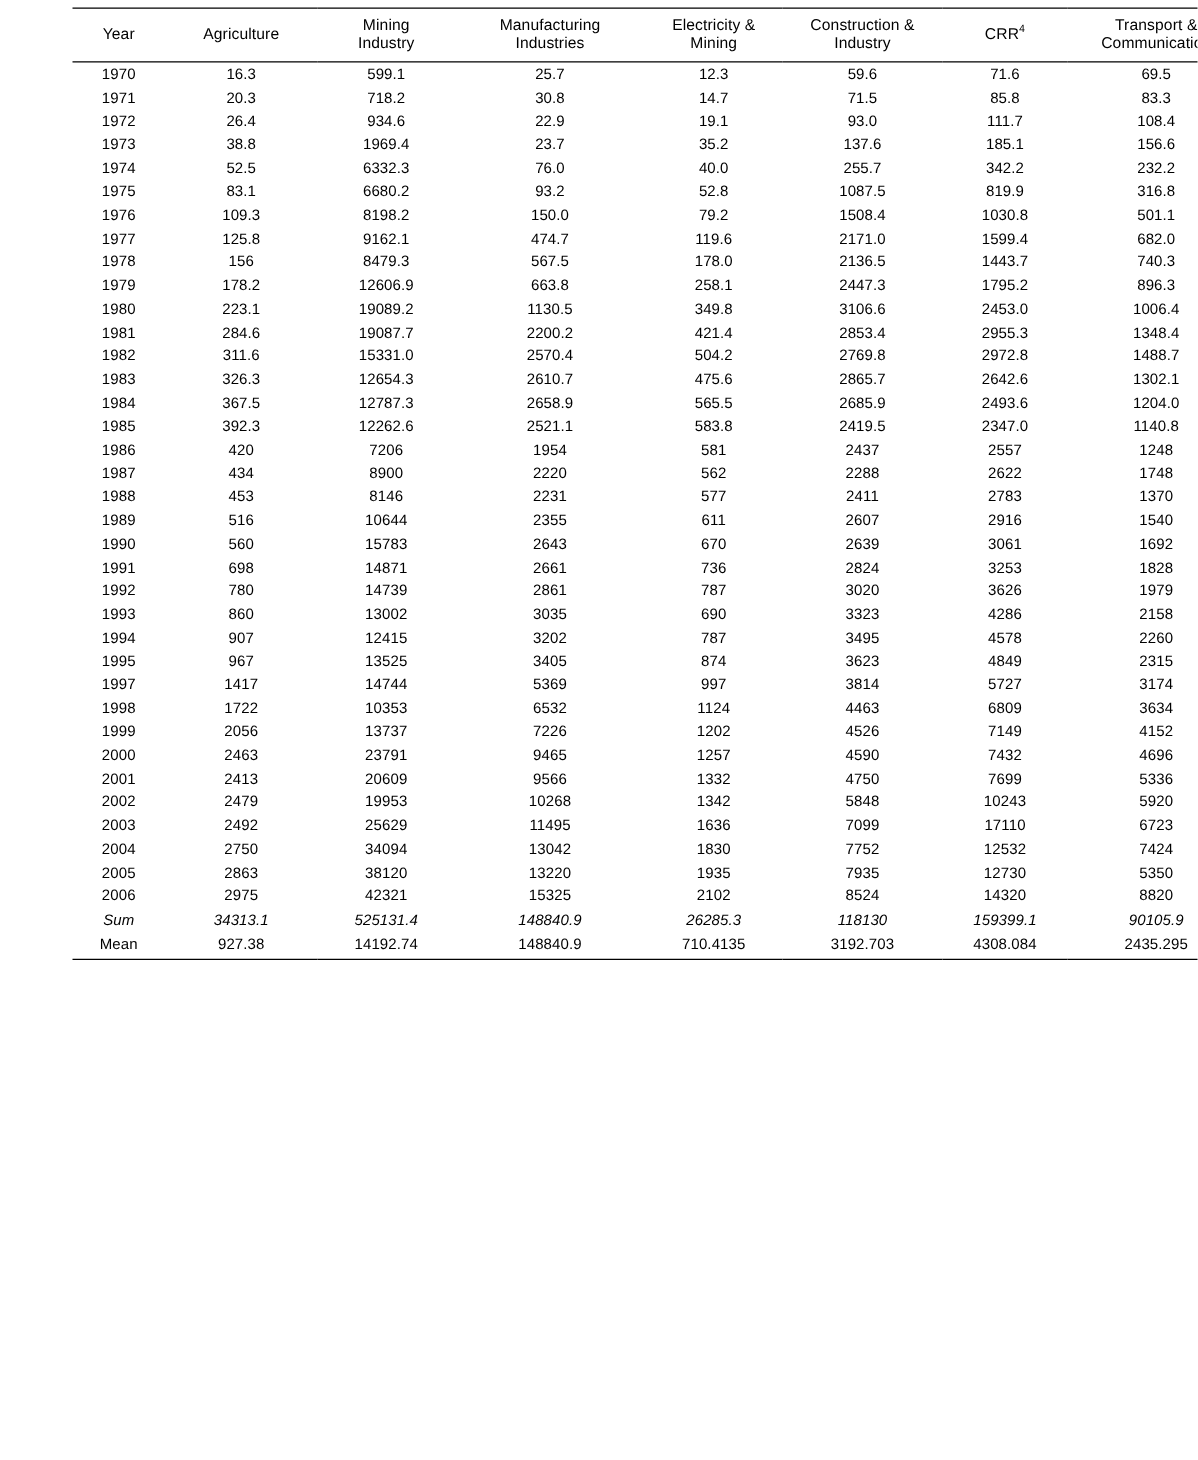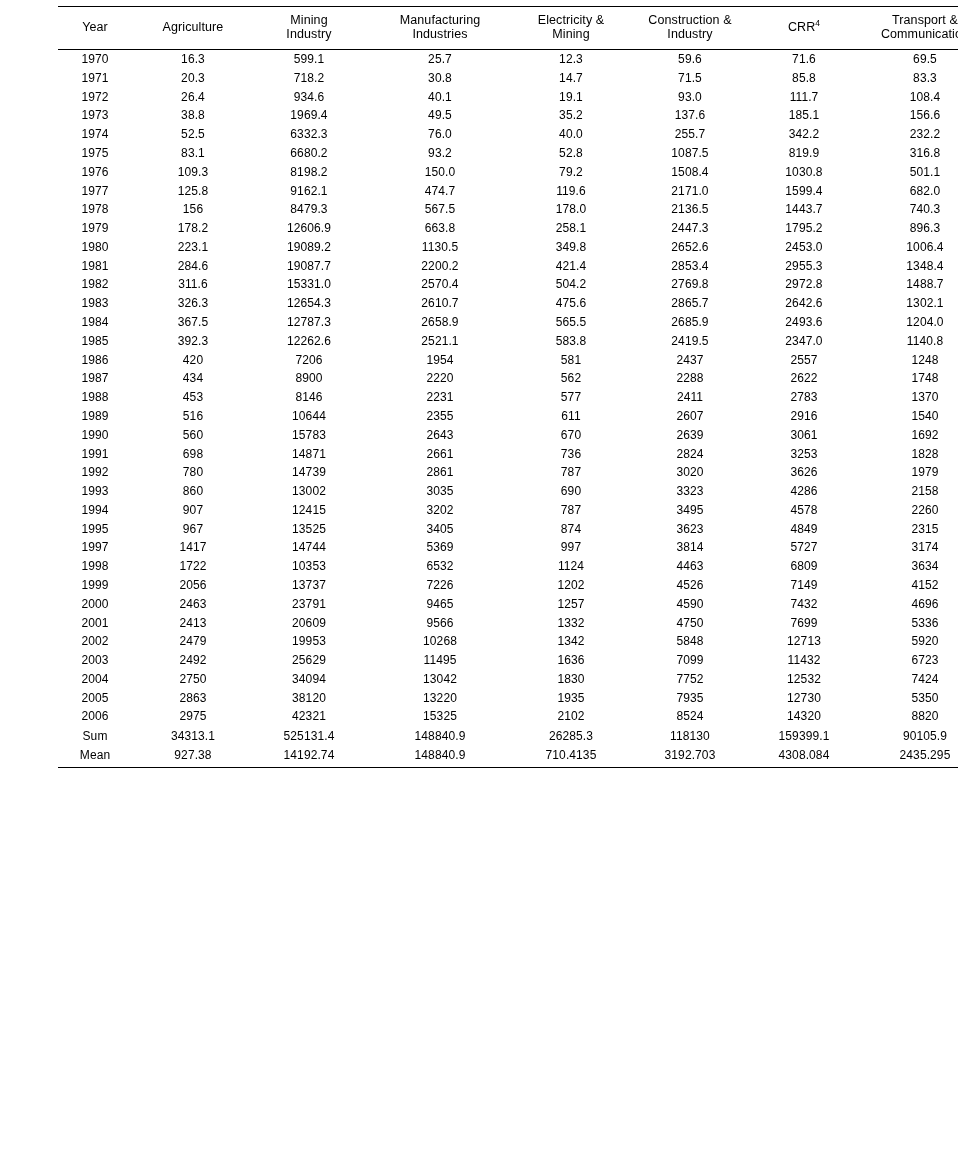--- a/index.html
+++ b/index.html
@@ -39,20 +39,21 @@
   }
   table.data tbody td {
     font-size: 12px;
     text-align: center;
     padding: 3.1px 2px;
     line-height: 1.05;
     letter-spacing: 0.1px;
   }
   table.data tbody tr.summary-first td {
     padding-top: 4px;
+    font-style: italic;
   }
   table.data tbody tr:last-child td {
     border-bottom: 1.6px solid #000;
     padding-bottom: 5px;
   }
   
   col.c0 { width: 74px; }
   col.c1 { width: 122px; }
   col.c2 { width: 110px; }
   col.c3 { width: 152px; }
@@ -134,31 +135,31 @@
           <td>30.8</td>
           <td>14.7</td>
           <td>71.5</td>
           <td>85.8</td>
           <td>83.3</td>
         </tr>
         <tr>
           <td>1972</td>
           <td>26.4</td>
           <td>934.6</td>
-          <td>40.1</td>
+          <td>22.9</td>
           <td>19.1</td>
           <td>93.0</td>
           <td>111.7</td>
           <td>108.4</td>
         </tr>
         <tr>
           <td>1973</td>
           <td>38.8</td>
           <td>1969.4</td>
-          <td>49.5</td>
+          <td>23.7</td>
           <td>35.2</td>
           <td>137.6</td>
           <td>185.1</td>
           <td>156.6</td>
         </tr>
         <tr>
           <td>1974</td>
           <td>52.5</td>
           <td>6332.3</td>
           <td>76.0</td>
@@ -216,21 +217,21 @@
           <td>2447.3</td>
           <td>1795.2</td>
           <td>896.3</td>
         </tr>
         <tr>
           <td>1980</td>
           <td>223.1</td>
           <td>19089.2</td>
           <td>1130.5</td>
           <td>349.8</td>
-          <td>2652.6</td>
+          <td>3106.6</td>
           <td>2453.0</td>
           <td>1006.4</td>
         </tr>
         <tr>
           <td>1981</td>
           <td>284.6</td>
           <td>19087.7</td>
           <td>2200.2</td>
           <td>421.4</td>
           <td>2853.4</td>
@@ -427,31 +428,31 @@
           <td>7699</td>
           <td>5336</td>
         </tr>
         <tr>
           <td>2002</td>
           <td>2479</td>
           <td>19953</td>
           <td>10268</td>
           <td>1342</td>
           <td>5848</td>
-          <td>12713</td>
+          <td>10243</td>
           <td>5920</td>
         </tr>
         <tr>
           <td>2003</td>
           <td>2492</td>
           <td>25629</td>
           <td>11495</td>
           <td>1636</td>
           <td>7099</td>
-          <td>11432</td>
+          <td>17110</td>
           <td>6723</td>
         </tr>
         <tr>
           <td>2004</td>
           <td>2750</td>
           <td>34094</td>
           <td>13042</td>
           <td>1830</td>
           <td>7752</td>
           <td>12532</td>

